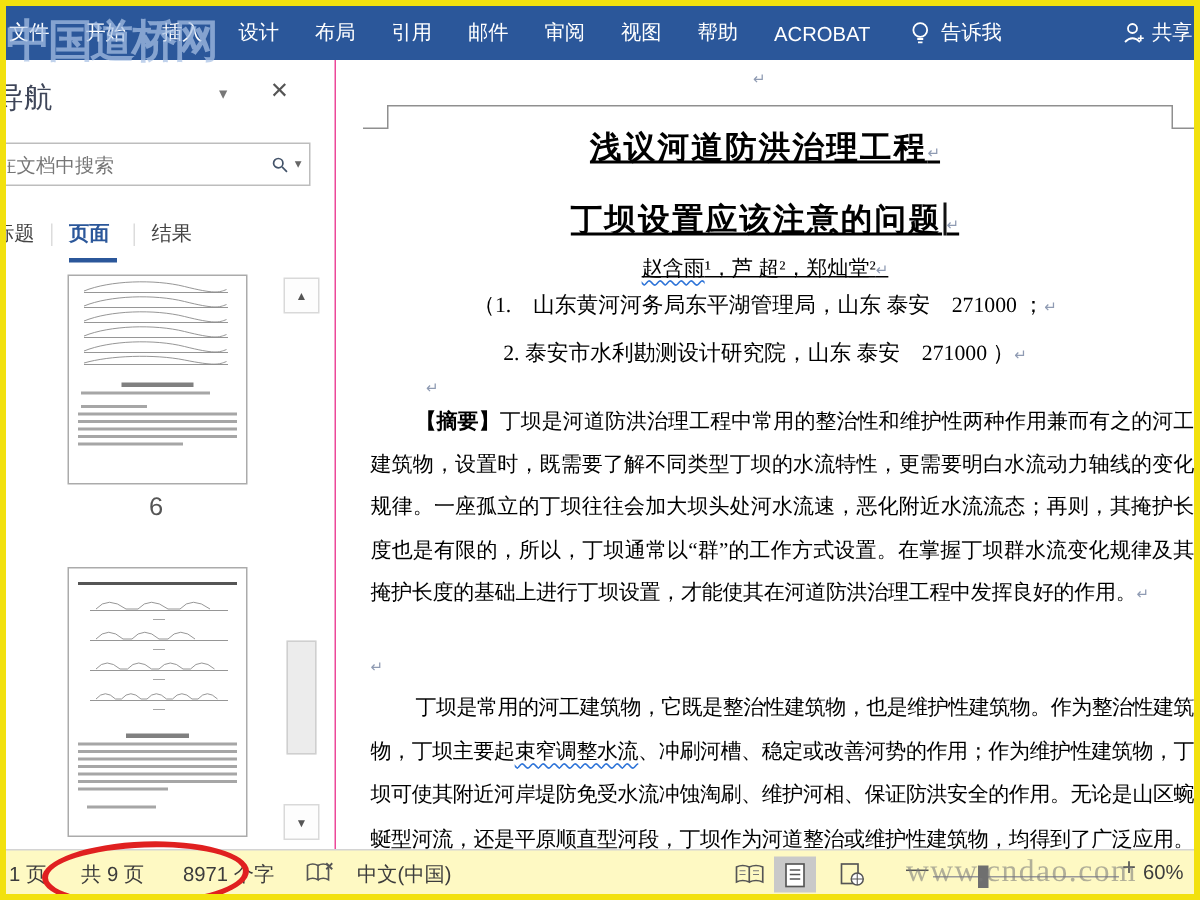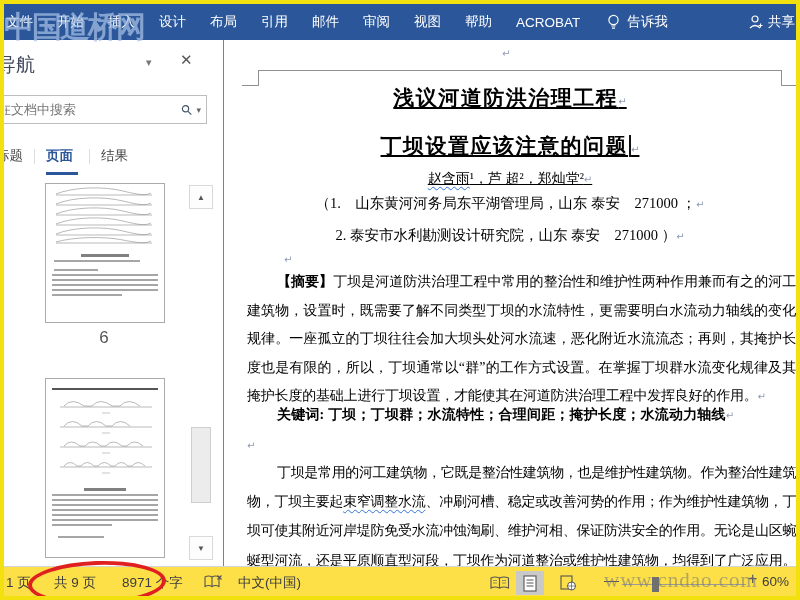--- a/index.html
+++ b/index.html
@@ -60,21 +60,21 @@
     text-decoration-thickness:1px;text-underline-offset:3px;}
   .lonep{position:absolute;}
   .lp-1{left:60px;top:214px;} .lp-2{left:23px;top:400px;}
   .abstract{position:absolute;left:23px;top:228px;width:549px;margin:0;font-size:14px;line-height:28.6px;
     text-align:justify;text-indent:30px;letter-spacing:-0.2px;}
   .keywords{position:absolute;left:23px;top:366px;width:549px;margin:0;font-size:14px;font-weight:bold;
     text-indent:30px;letter-spacing:0.2px;}
   .bodypara{position:absolute;left:23px;top:418px;width:549px;margin:0;font-size:14px;line-height:29.2px;
     text-align:justify;text-indent:30px;letter-spacing:-0.4px;}
   
-  .statusbar{position:absolute;left:0;top:562px;width:792px;height:30px;background:#fde047;
+  .statusbar{position:absolute;left:0;top:562px;width:792px;height:30px;background:#fef9c3;
     border-top:1px solid #d4d4d4;font-size:13.5px;color:#3c3c3c;}
   .st{position:absolute;top:7px;white-space:nowrap;}
   .st-page{left:2px;} .st-total{left:50px;} .st-words{left:118px;} .st-lang{left:234px;}
   .st-proof{position:absolute;left:200px;top:7px;}
   .viewbtn{position:absolute;top:4px;width:28px;height:24px;display:flex;align-items:center;justify-content:center;}
   .vb-read{left:482px;} .vb-print{left:512px;background:#c9c9c9;} .vb-web{left:550px;}
   .zo{position:absolute;left:600px;top:4px;font-size:15px;color:#555;}
   .ztrack{position:absolute;left:618px;top:17px;width:124px;height:1px;background:#9a9a9a;}
   .zthumb{position:absolute;left:648px;top:10px;width:7px;height:15px;background:#6f6f6f;}
   .zi{position:absolute;left:744px;top:3px;font-size:16px;color:#555;}
@@ -218,21 +218,20 @@
 
     <p class="authors"><span class="wavy">赵含雨</span><span>¹，芦 超²，郑灿堂²</span><span class="pmark">↵</span></p>
 
     <p class="affil af-1"><span>（1.　山东黄河河务局东平湖管理局，山东 泰安　271000 ；</span><span class="pmark">↵</span></p>
     <p class="affil af-2"><span>2. 泰安市水利勘测设计研究院，山东 泰安　271000 ）</span><span class="pmark">↵</span></p>
 
     <span class="pmark lonep lp-1">↵</span>
 
     <p class="abstract"><b>【摘要】</b><span>丁坝是河道防洪治理工程中常用的整治性和维护性两种作用兼而有之的河工建筑物，设置时，既需要了解不同类型丁坝的水流特性，更需要明白水流动力轴线的变化规律。一座孤立的丁坝往往会加大坝头处河水流速，恶化附近水流流态；再则，其掩护长度也是有限的，所以，丁坝通常以“群”的工作方式设置。在掌握丁坝群水流变化规律及其掩护长度的基础上进行丁坝设置，才能使其在河道防洪治理工程中发挥良好的作用。</span><span class="pmark">↵</span></p>
 
-    <p class="keywords"><span>关键词: 丁坝；丁坝群；水流特性；合理间距；掩护长度；水流动力轴线</span><span class="pmark">↵</span></p>
 
     <span class="pmark lonep lp-2">↵</span>
 
     <p class="bodypara"><span>丁坝是常用的河工建筑物，它既是整治性建筑物，也是维护性建筑物。作为整治性建筑物，丁坝主要起</span><span class="wavy">束窄调整水流</span><span>、冲刷河槽、稳定或改善河势的作用；作为维护性建筑物，丁坝可使其附近河岸堤防免受水流冲蚀淘刷、维护河相、保证防洪安全的作用。无论是山区蜿蜒型河流，还是平原顺直型河段，丁坝作为河道整治或维护性建筑物，均得到了广泛应用。如果按照水流</span></p>
   </div>
 
   <div class="statusbar">
     <span class="st st-page">1 页</span>
     <span class="st st-total">共 9 页</span>
     <span class="st st-words">8971 个字</span>

